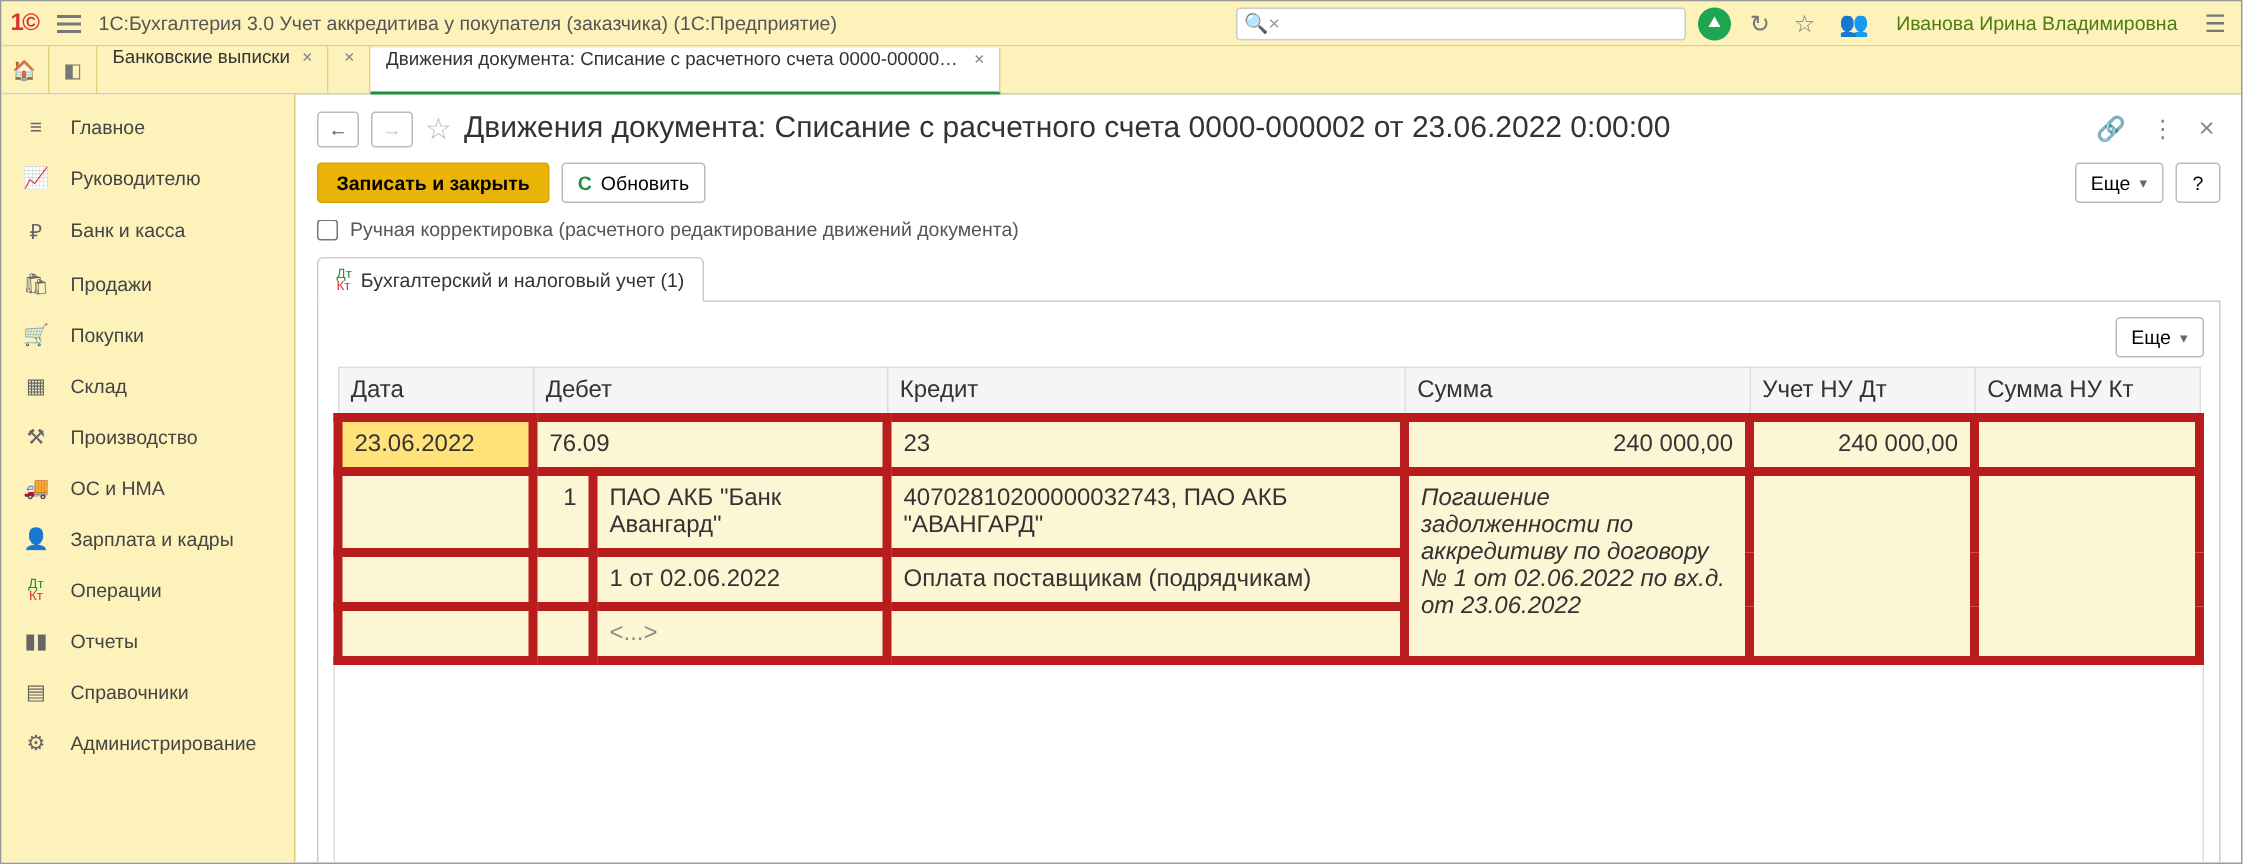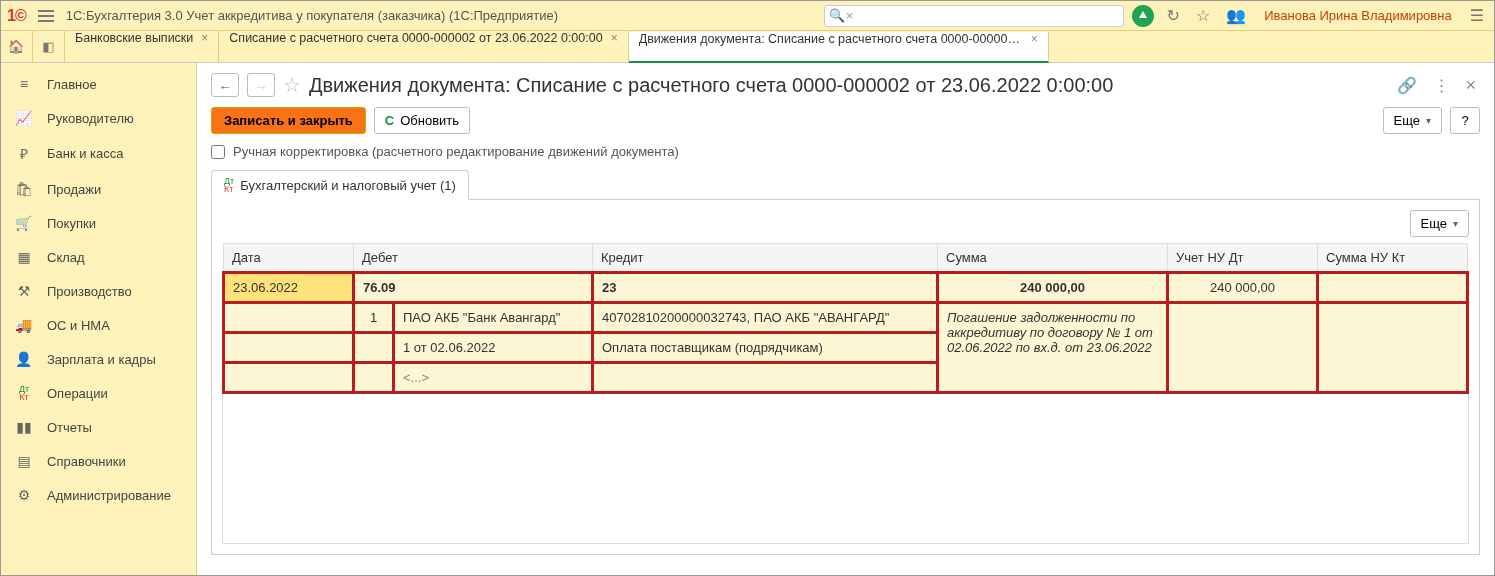--- a/index.html
+++ b/index.html
@@ -10,21 +10,21 @@
   .logo-1c { color: #d33; font-weight: bold; font-size: 16px; letter-spacing: -1px; }
   .burger-icon { display: flex; flex-direction: column; gap: 3px; cursor: pointer; padding: 4px; }
   .burger-icon div { width: 16px; height: 2px; background: #777; }
   .title-text { flex: 0 0 auto; color: #555; }
   .title-spacer { flex: 1; }
   .searchbox { display: flex; align-items: center; background: #fff; border: 1px solid #ccc; border-radius: 3px; height: 22px; width: 300px; padding: 0 4px; }
   .searchbox input { border: none; outline: none; flex: 1; font-size: 12px; padding: 0 4px; }
   .search-icon, .clear-icon { color: #999; font-size: 13px; cursor: pointer; }
   .circle-btn { width: 22px; height: 22px; border-radius: 50%; background: #1fa551; display: flex; align-items: center; justify-content: center; color: #fff; cursor: pointer; }
   .top-icon { color: #777; cursor: pointer; font-size: 16px; padding: 0 4px; }
-  .username { color: #c2410c; margin: 0 6px; }
+  .username { color: #4d7c0f; margin: 0 6px; }
   
   
   .tabsbar { height: 32px; background: #fcf2ba; display: flex; align-items: stretch; border-bottom: 1px solid #ccc; }
   .tabsbar .home-btn, .tabsbar .panels-btn { width: 32px; display: flex; align-items: center; justify-content: center; border-right: 1px solid #e0d080; cursor: pointer; color: #777; }
   .doc-tab { display: flex; align-items: flex-start; padding: 0 10px; border-right: 1px solid #e0d080; background: #fcf2ba; cursor: pointer; gap: 8px; max-width: 420px; }
   .doc-tab.active { background: #fff; border-bottom: 2px solid #1a8f3c; position: relative; top: 1px; }
   .doc-tab .close-x { color: #888; font-size: 12px; cursor: pointer; }
   .doc-tab-label { white-space: nowrap; overflow: hidden; text-overflow: ellipsis; font-size: 12.5px; }
   
   
@@ -39,45 +39,45 @@
   .main { flex: 1; padding: 10px 14px; overflow: auto; position: relative; }
   .head-row { display: flex; align-items: center; gap: 8px; margin-bottom: 10px; }
   .navbtn { width: 28px; height: 24px; border: 1px solid #bbb; background: #fff; border-radius: 3px; display: flex; align-items: center; justify-content: center; cursor: pointer; color: #555; }
   .navbtn.disabled { color: #ccc; cursor: default; }
   .star-icon { color: #bbb; font-size: 20px; cursor: pointer; }
   .page-title { font-size: 20px; color: #333; flex: 1; }
   .head-icon { color: #888; cursor: pointer; font-size: 16px; padding: 0 4px; }
   .close-page { font-size: 18px; color: #888; cursor: pointer; padding: 0 4px; }
   
   .toolbar { display: flex; align-items: center; gap: 8px; margin-bottom: 10px; }
-  .btn-primary { background: #f97316; border: 1px solid #d4a800; border-radius: 3px; padding: 5px 12px; font-weight: bold; cursor: pointer; font-size: 13px; }
+  .btn-primary { background: #eab308; border: 1px solid #d4a800; border-radius: 3px; padding: 5px 12px; font-weight: bold; cursor: pointer; font-size: 13px; }
   .btn { background: #fff; border: 1px solid #bbb; border-radius: 3px; padding: 5px 10px; cursor: pointer; font-size: 13px; display: inline-flex; align-items: center; gap: 6px; }
   .toolbar-spacer { flex: 1; }
   .refresh-icon { color: #1a8f3c; font-weight: bold; }
   .dropdown-caret::after { content: " ▾"; color: #666; font-size: 10px; }
   .help-btn { width: 30px; justify-content: center; }
   
   .checkbox-row { display: flex; align-items: center; gap: 8px; margin-bottom: 10px; color: #555; }
   .checkbox-row input { width: 14px; height: 14px; }
   
   .subtab-row { display: flex; border-bottom: 1px solid #ccc; }
   .subtab { border: 1px solid #ccc; border-bottom: 1px solid #fff; border-radius: 4px 4px 0 0; padding: 6px 12px; background: #fff; position: relative; top: 1px; display: flex; align-items: center; gap: 6px; cursor: pointer; }
   .dtkt-icon { font-size: 9px; line-height: 8px; }
   .dtkt-icon .dt { color: #1a8f3c; display: block; }
   .dtkt-icon .kt { color: #d33; display: block; }
   
   .subcontent { border: 1px solid #ccc; border-top: none; padding: 10px; }
   .sub-toolbar { display: flex; justify-content: flex-end; margin-bottom: 6px; }
   
-  table.grid { width: 100%; border-collapse: collapse; font-size: 13px; }
+  table.grid { width: 100%; border-collapse: collapse; font-size: 16px; }
   table.grid th { background: #f5f5f5; border: 1px solid #ddd; padding: 6px 8px; text-align: left; font-weight: normal; color: #333; }
-  table.grid td { border: 3px solid #b91c1c; padding: 6px 8px; background: #fdf6d5; vertical-align: top; }
+  table.grid td { border: 6px solid #b91c1c; padding: 6px 8px; background: #fdf6d5; vertical-align: top; }
   table.grid td.sel { background: #ffe27a; }
-  table.grid td.num { text-align: center; }
-  table.grid td.bold { font-weight: bold; }
+  table.grid td.num { text-align: right; }
+  table.grid td.bold { font-weight: normal; }
   table.grid td.italic { font-style: italic; }
   .grid-empty-space { height: 150px; border: 1px solid #ddd; border-top: none; }
   
   .col-date { width: 130px; }
   .col-debit { width: 225px; }
   .col-credit { width: 345px; }
   .col-sum { width: 230px; margin-left: 16px; }
   .col-nudt { width: 150px; }
   .col-nukt { width: 150px; }
 </style>
@@ -110,21 +110,20 @@
 </div>
 
 <div class="tabsbar">
   <div class="home-btn">🏠</div>
   <div class="panels-btn">◧</div>
   <div class="doc-tab">
     <span class="doc-tab-label">Банковские выписки</span>
     <span class="close-x">×</span>
   </div>
   <div class="doc-tab">
-    <span class="doc-tab-label">Списание с расчетного счета 0000-000002 от 23.06.2022 0:00:00</span>
     <span class="close-x">×</span>
   </div>
   <div class="doc-tab active">
     <span class="doc-tab-label">Движения документа: Списание с расчетного счета 0000-000002 от 23.06.2022 0:00:00</span>
     <span class="close-x">×</span>
   </div>
 </div>
 
 <div class="body">
 

